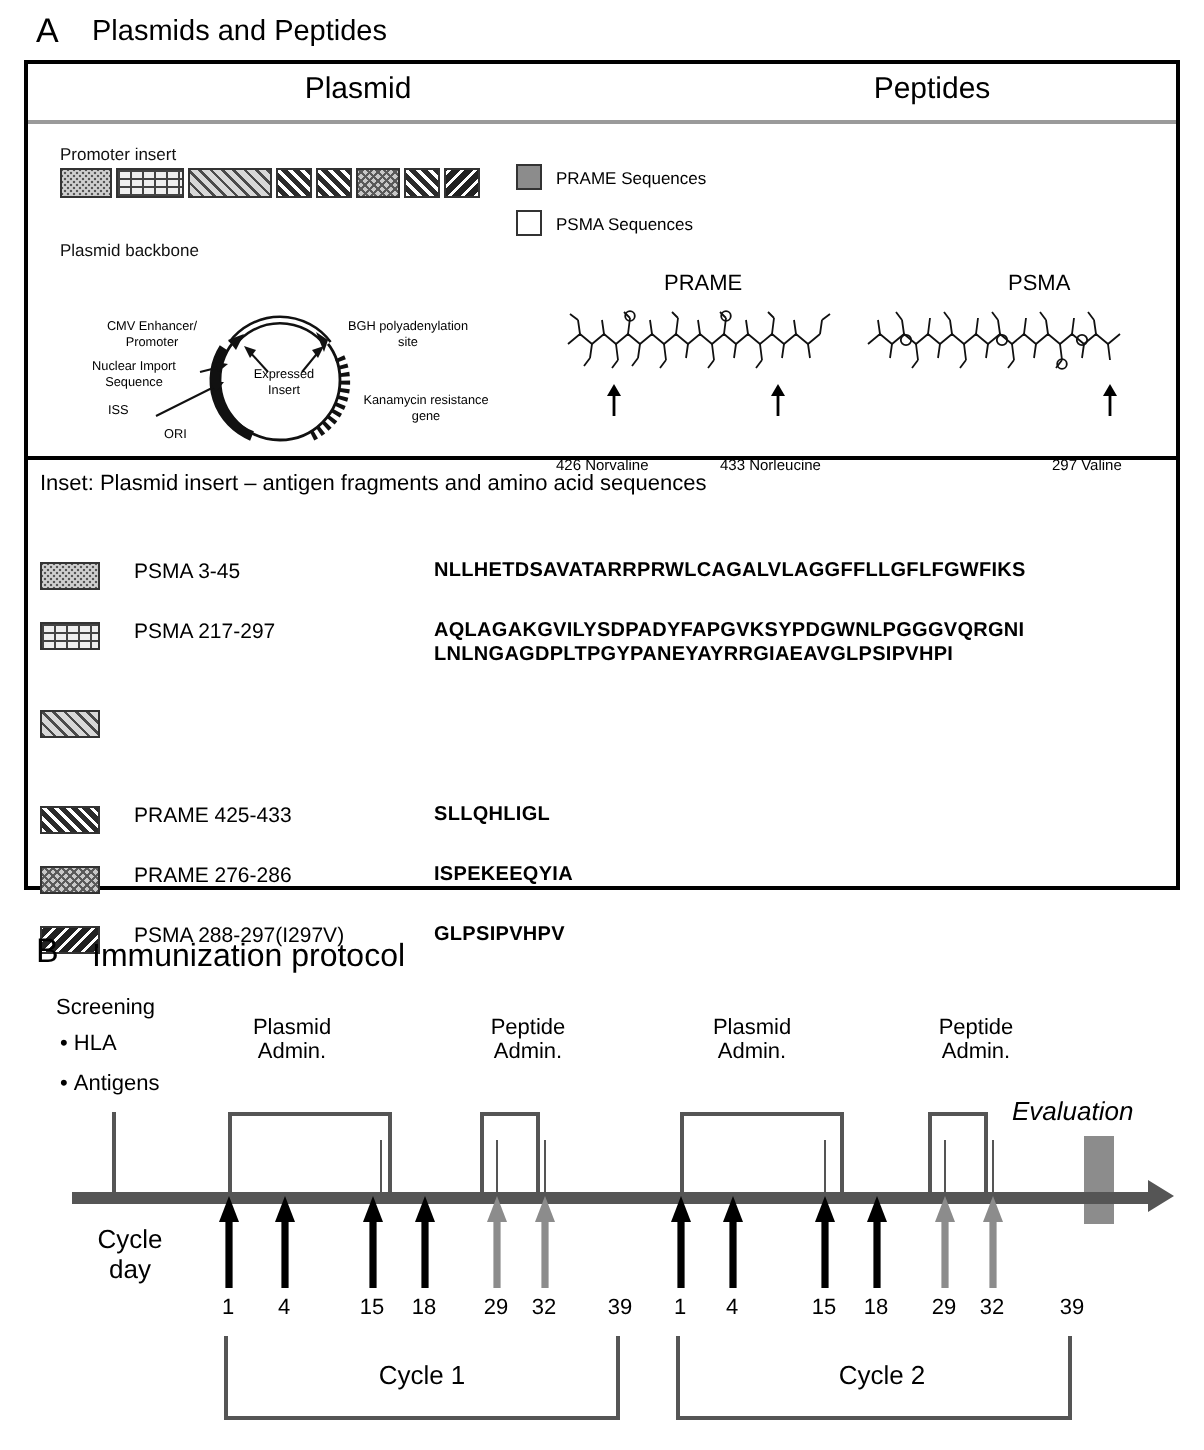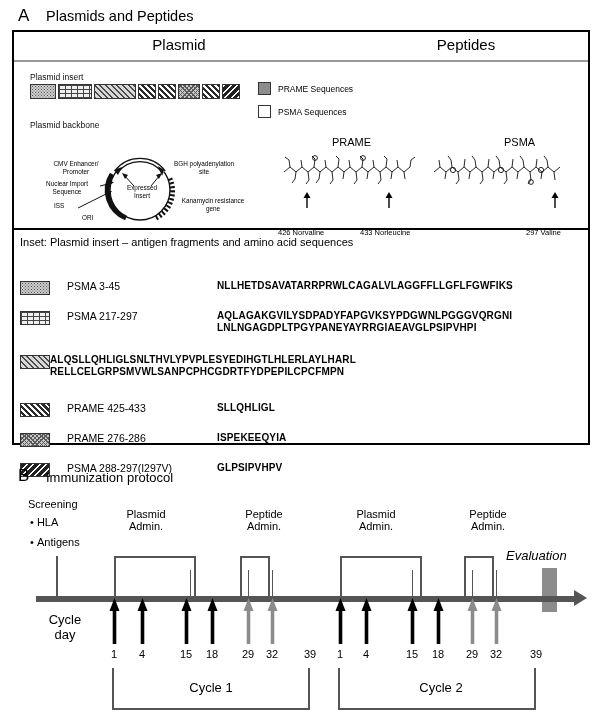--- a/index.html
+++ b/index.html
@@ -163,21 +163,21 @@
   <div class="panel-letter" style="left:18px; top:6px;">A</div>
   <div class="panel-heading" style="left:46px; top:8px;">Plasmids and Peptides</div>
 
   <div id="panelA-box">
 
     <div id="panelA-header">
       <div class="hdr-plasmid">Plasmid</div>
       <div class="hdr-peptides">Peptides</div>
     </div>
 
-    <div class="small-label" style="left:16px; top:40px;">Plasmid insert</div>
+    <div class="small-label" style="left:16px; top:40px;">Promoter insert</div>
     <div id="insert-row">
         <div class="insert-blk pat-dots" style="width: 26px;"></div>
         <div class="insert-blk pat-brick" style="width: 34px;"></div>
         <div class="insert-blk pat-diag-lt" style="width: 42px;"></div>
         <div class="insert-blk pat-diag-dk" style="width: 18px;"></div>
         <div class="insert-blk pat-diag-dk" style="width: 18px;"></div>
         <div class="insert-blk pat-grid" style="width: 22px;"></div>
         <div class="insert-blk pat-diag-dk" style="width: 18px;"></div>
         <div class="insert-blk pat-diag-back" style="width: 18px;"></div>
       </div>
@@ -279,42 +279,41 @@
           <div class="ins-name">PSMA 3-45</div>
           <div class="ins-seq">NLLHETDSAVATARRPRWLCAGALVLAGGFFLLGFLFGWFIKS</div>
         </div>
         <div class="ins-row" style="position: absolute; top: 56px; left: 0px;">
           <div class="ins-sw pat-brick"></div>
           <div class="ins-name">PSMA 217-297</div>
           <div class="ins-seq">AQLAGAKGVILYSDPADYFAPGVKSYPDGWNLPGGGVQRGNI<br>LNLNGAGDPLTPGYPANEYAYRRGIAEAVGLPSIPVHPI</div>
         </div>
         <div class="ins-row" style="position: absolute; top: 100px; left: 0px;">
           <div class="ins-sw pat-diag-lt"></div>
-          <div class="ins-seq">ALQSLLQHLIGLSNLTHVLYPVPLESYEDIHGTLHLERLAYLHARL<br>RELLCELGRPSMVWLSANPCPHCGDRTFYDPEPILCPCFMPN</div>
         </div>
         <div class="ins-row" style="position: absolute; top: 148px; left: 0px;">
           <div class="ins-sw pat-diag-dk"></div>
           <div class="ins-name">PRAME 425-433</div>
           <div class="ins-seq">SLLQHLIGL</div>
         </div>
         <div class="ins-row" style="position: absolute; top: 178px; left: 0px;">
           <div class="ins-sw pat-grid"></div>
           <div class="ins-name">PRAME 276-286</div>
           <div class="ins-seq">ISPEKEEQYIA</div>
         </div>
         <div class="ins-row" style="position: absolute; top: 208px; left: 0px;">
           <div class="ins-sw pat-diag-back"></div>
           <div class="ins-name">PSMA 288-297(I297V)</div>
           <div class="ins-seq">GLPSIPVHPV</div>
         </div>
       </div>
   </div>
 
   <div class="panel-letter" style="left:18px; top:466px;">B</div>
-  <div class="panel-heading" style="left:46px; top:470px; font-size:13px;">Immunization protocol</div>
+  <div class="panel-heading" style="left:46px; top:470px; font-size:16px;">Immunization protocol</div>
 
   <div class="b-txt" style="left:28px; top:498px;">Screening</div>
   <div class="b-txt" style="left:30px; top:516px;">•&nbsp;<span>HLA</span></div>
   <div class="b-txt" style="left:30px; top:536px;">•&nbsp;<span>Antigens</span></div>
   <div class="screening-line" style="left:56px; top:556px; height:42px;"></div>
 
   <div class="b-txt" style="left:106px; top:508px; width:80px; text-align:center;">
     <span>Plasmid</span><br><span>Admin.</span></div>
   <div class="bracket" style="left:114px; top:556px; width:82px; height:42px;"></div>
 

